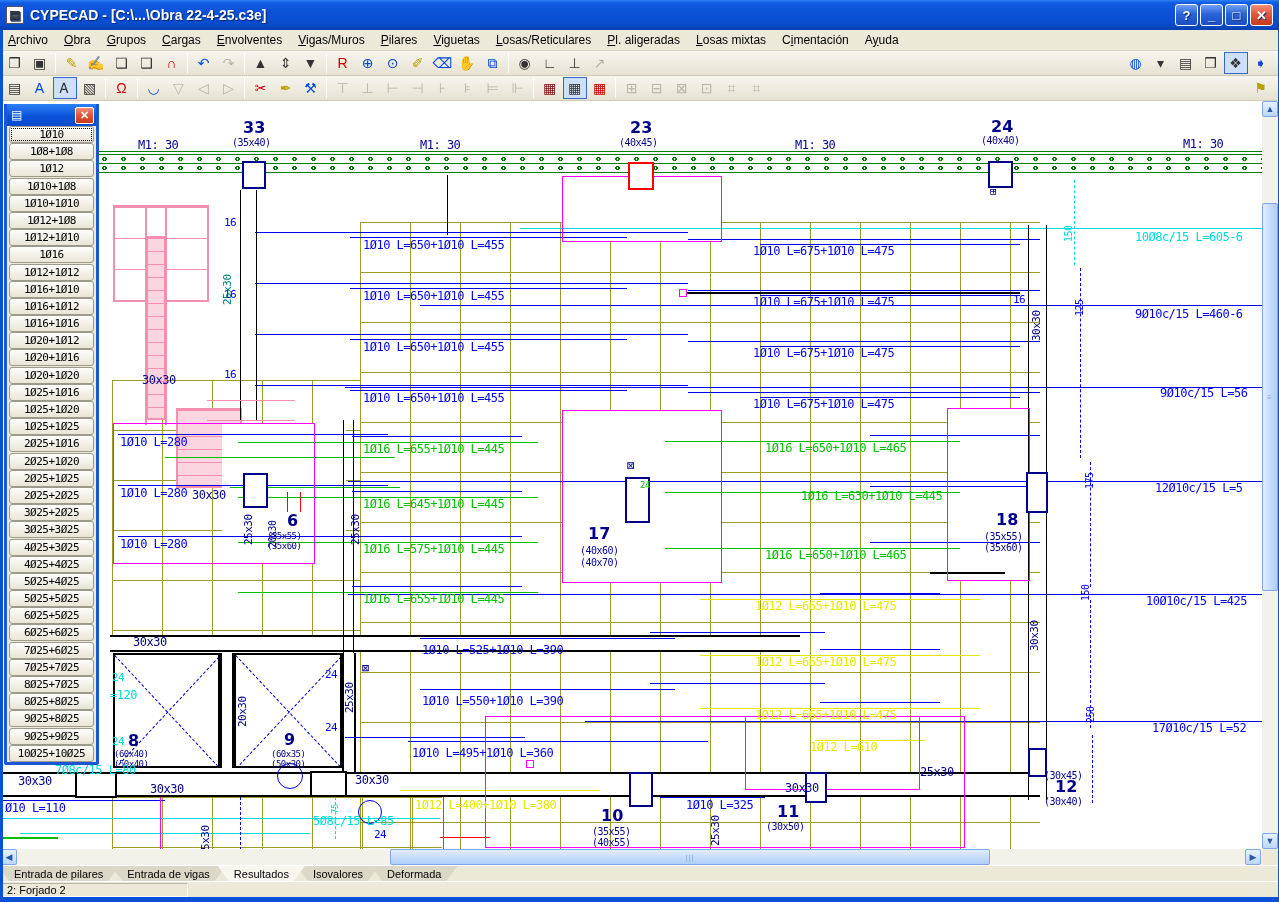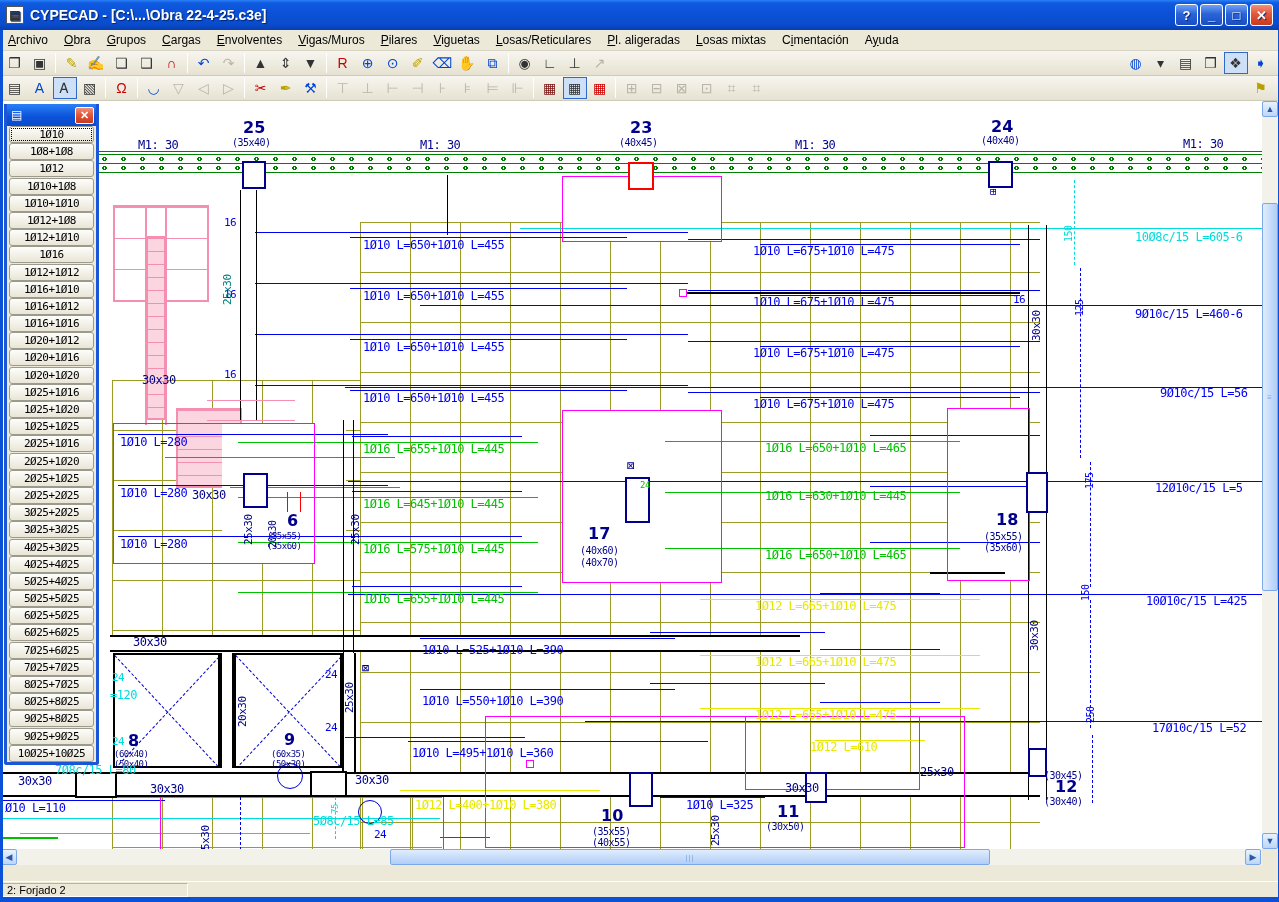--- a/index.html
+++ b/index.html
@@ -348,21 +348,21 @@
       <div class="xbox" style="left: 231px; top: 552px; width: 108px; height: 115px;">
         <div class="diag" style="left: 0px; top: 0px; width: 157.762px; transform: rotate(46.7979deg); transform-origin: 0px 0px;"></div>
         <div class="diag" style="left: 0px; top: 113px; width: 157.762px; transform: rotate(-46.7979deg); transform-origin: 0px 0px;"></div>
       </div>
       <div class="circ" style="left: 274px; top: 662px; width: 26px; height: 26px;"></div>
       <div class="circ" style="left: 355px; top: 699px; width: 24px; height: 24px;"></div>
       <div class="cad-text" style="left: 135px; top: 38px; color: rgb(0, 0, 139); font-size: 12px;">M1: 30</div>
       <div class="cad-text" style="left: 417px; top: 38px; color: rgb(0, 0, 139); font-size: 12px;">M1: 30</div>
       <div class="cad-text" style="left: 792px; top: 38px; color: rgb(0, 0, 139); font-size: 12px;">M1: 30</div>
       <div class="cad-text" style="left: 1180px; top: 37px; color: rgb(0, 0, 139); font-size: 12px;">M1: 30</div>
-      <div class="cad-text bold" style="left: 240px; top: 19px; color: rgb(0, 0, 139); font-size: 16px;">25</div>
+      <div class="cad-text bold" style="left: 240px; top: 19px; color: rgb(0, 0, 139); font-size: 16px;">33</div>
       <div class="cad-text" style="left: 229px; top: 37px; color: rgb(0, 0, 139); font-size: 10px;">(35x40)</div>
       <div class="cad-text bold" style="left: 627px; top: 19px; color: rgb(0, 0, 139); font-size: 16px;">23</div>
       <div class="cad-text" style="left: 616px; top: 37px; color: rgb(0, 0, 139); font-size: 10px;">(40x45)</div>
       <div class="cad-text bold" style="left: 988px; top: 18px; color: rgb(0, 0, 139); font-size: 16px;">24</div>
       <div class="cad-text" style="left: 978px; top: 35px; color: rgb(0, 0, 139); font-size: 10px;">(40x40)</div>
       <div class="cad-text bold" style="left: 284px; top: 412px; color: rgb(0, 0, 139); font-size: 16px;">6</div>
       <div class="cad-text" style="left: 264px; top: 431px; color: rgb(0, 0, 139); font-size: 9px;">(35x55)</div>
       <div class="cad-text" style="left: 264px; top: 441px; color: rgb(0, 0, 139); font-size: 9px;">(35x60)</div>
       <div class="cad-text bold" style="left: 585px; top: 425px; color: rgb(0, 0, 139); font-size: 16px;">17</div>
       <div class="cad-text" style="left: 577px; top: 445px; color: rgb(0, 0, 139); font-size: 10px;">(40x60)</div>
@@ -404,21 +404,21 @@
       <div class="cad-text" style="left: 1132px; top: 207px; color: rgb(0, 0, 240); font-size: 12px;">9Ø10c/15 L=460-6</div>
       <div class="cad-text" style="left: 1157px; top: 286px; color: rgb(0, 0, 240); font-size: 12px;">9Ø10c/15 L=56</div>
       <div class="cad-text" style="left: 1152px; top: 381px; color: rgb(0, 0, 240); font-size: 12px;">12Ø10c/15 L=5</div>
       <div class="cad-text" style="left: 1143px; top: 494px; color: rgb(0, 0, 240); font-size: 12px;">10Ø10c/15 L=425</div>
       <div class="cad-text" style="left: 1149px; top: 621px; color: rgb(0, 0, 240); font-size: 12px;">17Ø10c/15 L=52</div>
       <div class="cad-text" style="left: 360px; top: 342px; color: rgb(0, 192, 0); font-size: 12px;">1Ø16 L=655+1Ø10 L=445</div>
       <div class="cad-text" style="left: 360px; top: 397px; color: rgb(0, 192, 0); font-size: 12px;">1Ø16 L=645+1Ø10 L=445</div>
       <div class="cad-text" style="left: 360px; top: 442px; color: rgb(0, 192, 0); font-size: 12px;">1Ø16 L=575+1Ø10 L=445</div>
       <div class="cad-text" style="left: 360px; top: 492px; color: rgb(0, 192, 0); font-size: 12px;">1Ø16 L=655+1Ø10 L=445</div>
       <div class="cad-text" style="left: 762px; top: 341px; color: rgb(0, 192, 0); font-size: 12px;">1Ø16 L=650+1Ø10 L=465</div>
-      <div class="cad-text" style="left: 762px; top: 389px; color: rgb(0, 192, 0); font-size: 12px;">1Ø16 L=630+1Ø10 L=445</div>
+      <div class="cad-text" style="left: 798px; top: 389px; color: rgb(0, 192, 0); font-size: 12px;">1Ø16 L=630+1Ø10 L=445</div>
       <div class="cad-text" style="left: 762px; top: 448px; color: rgb(0, 192, 0); font-size: 12px;">1Ø16 L=650+1Ø10 L=465</div>
       <div class="cad-text" style="left: 637px; top: 380px; color: rgb(0, 192, 0); font-size: 9px;">24</div>
       <div class="cad-text" style="left: 752px; top: 499px; color: rgb(232, 232, 0); font-size: 12px;">1Ø12 L=665+1Ø10 L=475</div>
       <div class="cad-text" style="left: 752px; top: 555px; color: rgb(232, 232, 0); font-size: 12px;">1Ø12 L=665+1Ø10 L=475</div>
       <div class="cad-text" style="left: 752px; top: 608px; color: rgb(232, 232, 0); font-size: 12px;">1Ø12 L=665+1Ø10 L=475</div>
       <div class="cad-text" style="left: 807px; top: 640px; color: rgb(232, 232, 0); font-size: 12px;">1Ø12 L=610</div>
       <div class="cad-text" style="left: 412px; top: 698px; color: rgb(232, 232, 0); font-size: 12px;">1Ø12 L=400+1Ø10 L=380</div>
       <div class="cad-text" style="left: 52px; top: 663px; color: rgb(0, 220, 220); font-size: 12px;">7Ø8c/15 L=80</div>
       <div class="cad-text" style="left: 310px; top: 714px; color: rgb(0, 220, 220); font-size: 12px;">5Ø8c/15 L=85</div>
       <div class="cad-text" style="left: 107px; top: 588px; color: rgb(0, 220, 220); font-size: 12px;">=120</div>
@@ -515,20 +515,27 @@
   </div>
 
   <div class="sb" style="left:0;top:849px;width:1262px;height:16px;">
     <div class="sbtn" style="left:1px;top:0;">◀</div>
     <div class="thumb thumbh" style="left:390px;top:0;width:600px;height:16px;">
         <div class="grip">|||</div>
       </div>
     <div class="sbtn" style="left:1245px;top:0;">▶</div>
   </div>
 
+  <div id="tabbar">
+      <div class="tab">Entrada de pilares</div>
+      <div class="tab">Entrada de vigas</div>
+      <div class="tab active">Resultados</div>
+      <div class="tab">Isovalores</div>
+      <div class="tab">Deformada</div>
+    </div>
 
   <div id="statusbar">
     <div class="scell right">2: Forjado 2</div>
   </div>
 
   <div class="frame" style="left:0;top:30px;width:3px;height:867px;"></div>
   <div class="frame" style="left:1278px;top:30px;width:1px;height:867px;"></div>
   <div class="frame" style="left:0;top:897px;width:1279px;height:5px;"></div>
 </div>
 

